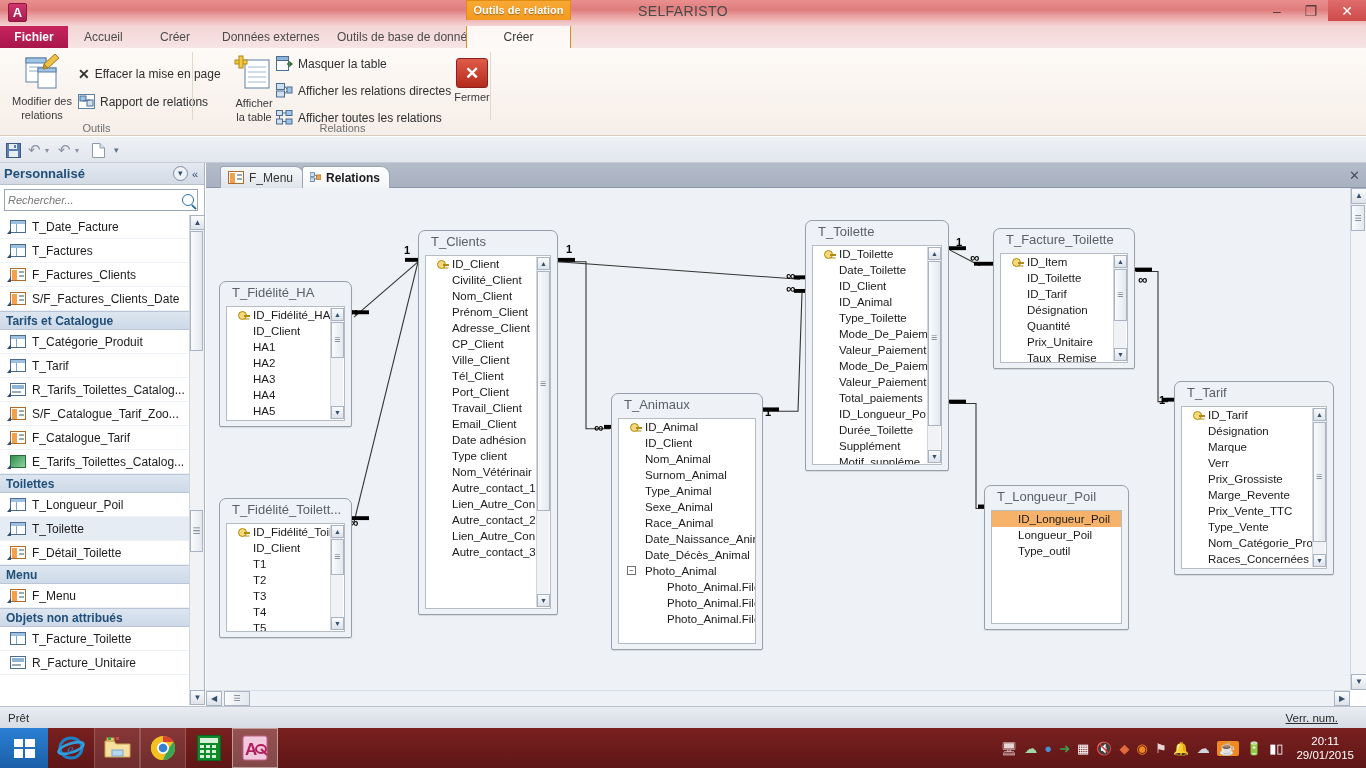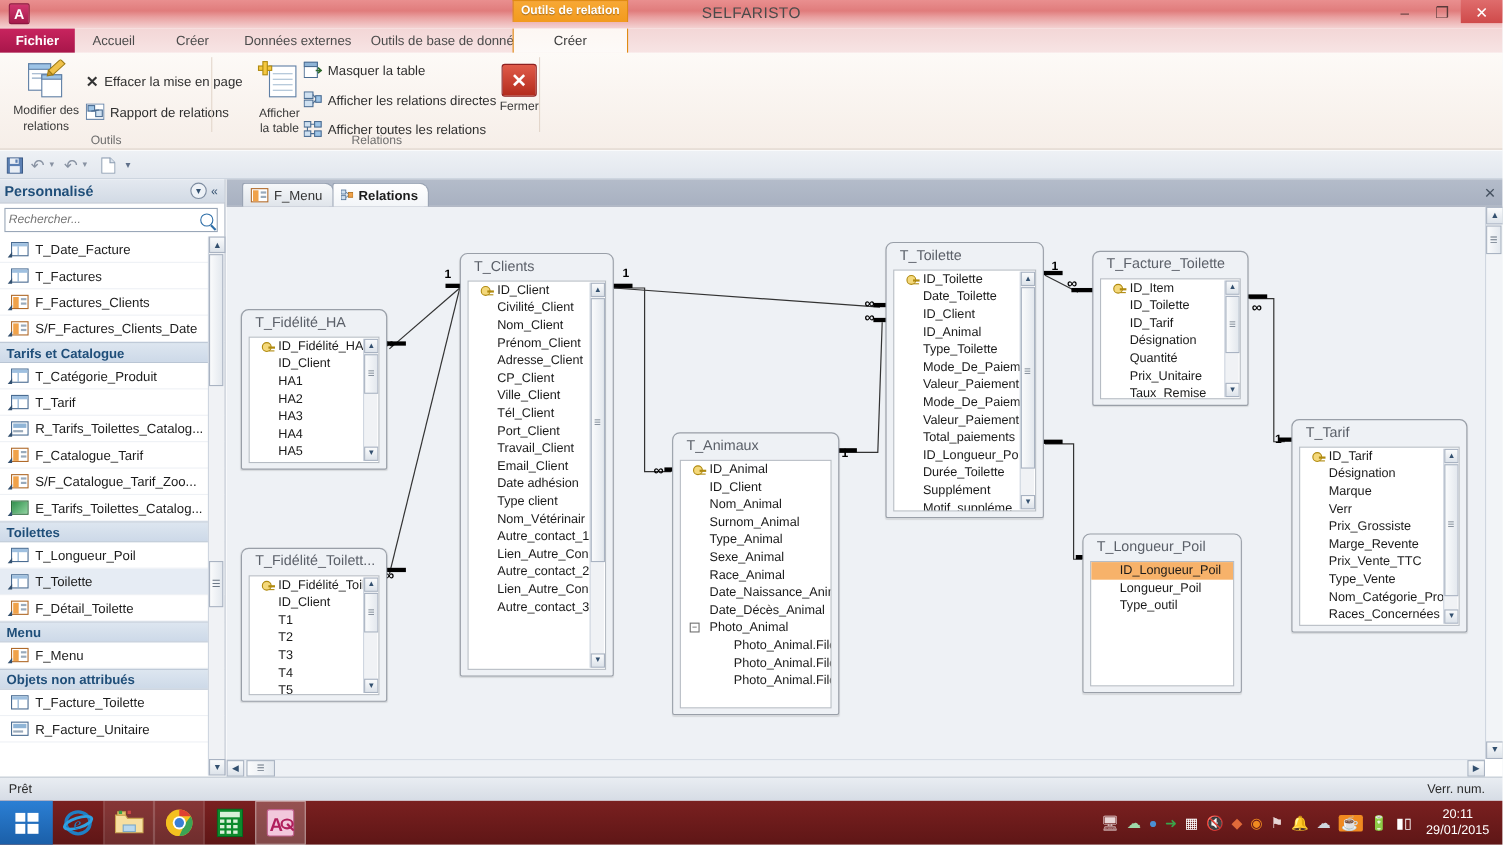--- a/index.html
+++ b/index.html
@@ -229,21 +229,21 @@
   .rel-inf{ position:absolute; font-size:13px; font-weight:bold; color:#000; letter-spacing:-1px; }
 
   
   .statusbar{
     position:absolute; left:0; bottom:40px; width:1366px; height:22px;
     background:linear-gradient(to bottom,#e9edf2,#d6dce5);
     border-top:1px solid #b9c2ce;
     display:flex; align-items:center; font-size:11.5px; color:#2a2a2a;
   }
   .sb-left{ padding-left:8px; }
-  .sb-right{ margin-left:auto; padding-right:16px; }
+  .sb-right{ margin-left:auto; padding-right:28px;text-decoration:underline; }
 
   
   .taskbar{
     position:absolute; left:0; bottom:0; width:1366px; height:40px;
     background:linear-gradient(to bottom,#7a2020,#5e1616);
     display:flex; align-items:center;
   }
   .start{
     width:48px; height:40px; display:flex; align-items:center; justify-content:center;
     background:linear-gradient(to bottom,#2b7fd4,#1b5fa8);
@@ -472,27 +472,27 @@
       <div class="nav-row">
         <span class="icn icn-report">
             <i class="icn-arrow"></i>
           </span>
         <span>R_Tarifs_Toilettes_Catalog...</span>
       </div>
       <div class="nav-row">
         <span class="icn icn-form">
             <i class="icn-arrow"></i>
           </span>
+        <span>S/F_Catalogue_Tarif_Zoo...</span>
+      </div>
+      <div class="nav-row">
+        <span class="icn icn-form">
+            <i class="icn-arrow"></i>
+          </span>
         <span>F_Catalogue_Tarif</span>
-      </div>
-      <div class="nav-row">
-        <span class="icn icn-form">
-            <i class="icn-arrow"></i>
-          </span>
-        <span>S/F_Catalogue_Tarif_Zoo...</span>
       </div>
       <div class="nav-row">
         <span class="icn icn-module">
             <i class="icn-arrow"></i>
           </span>
         <span>E_Tarifs_Toilettes_Catalog...</span>
       </div>
 
       <div class="nav-group">
         <span class="gname">Toilettes</span>

